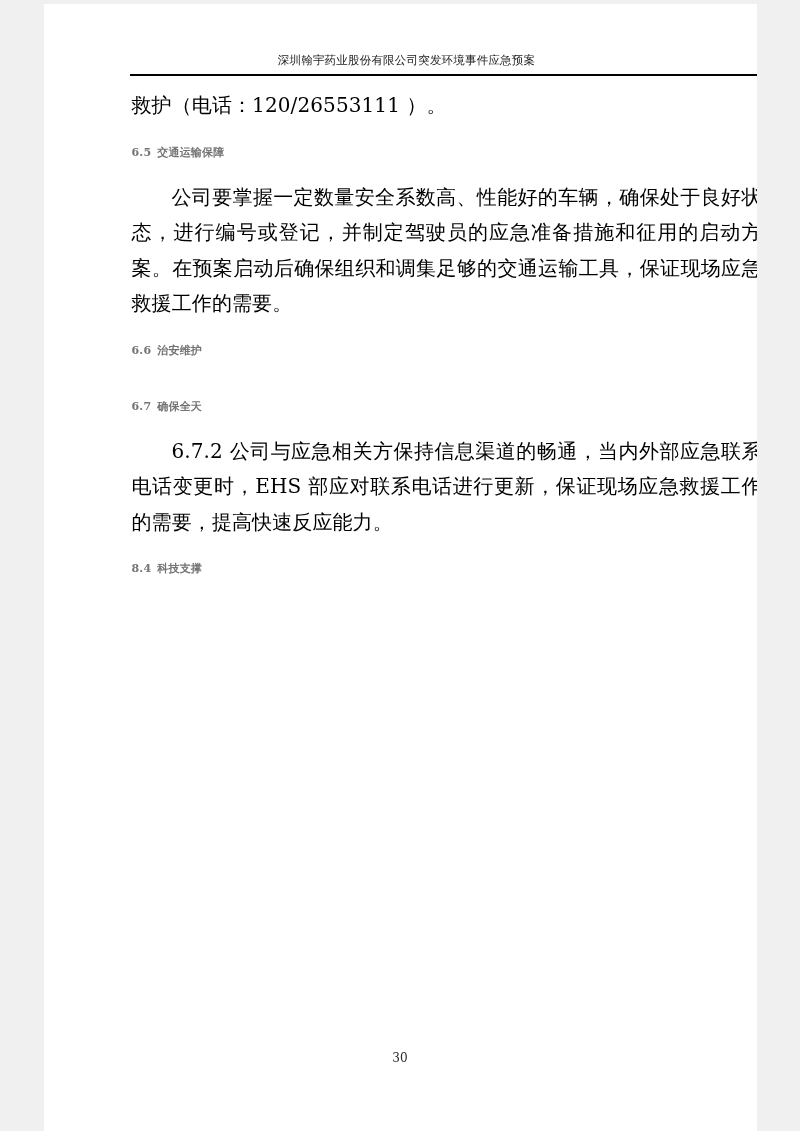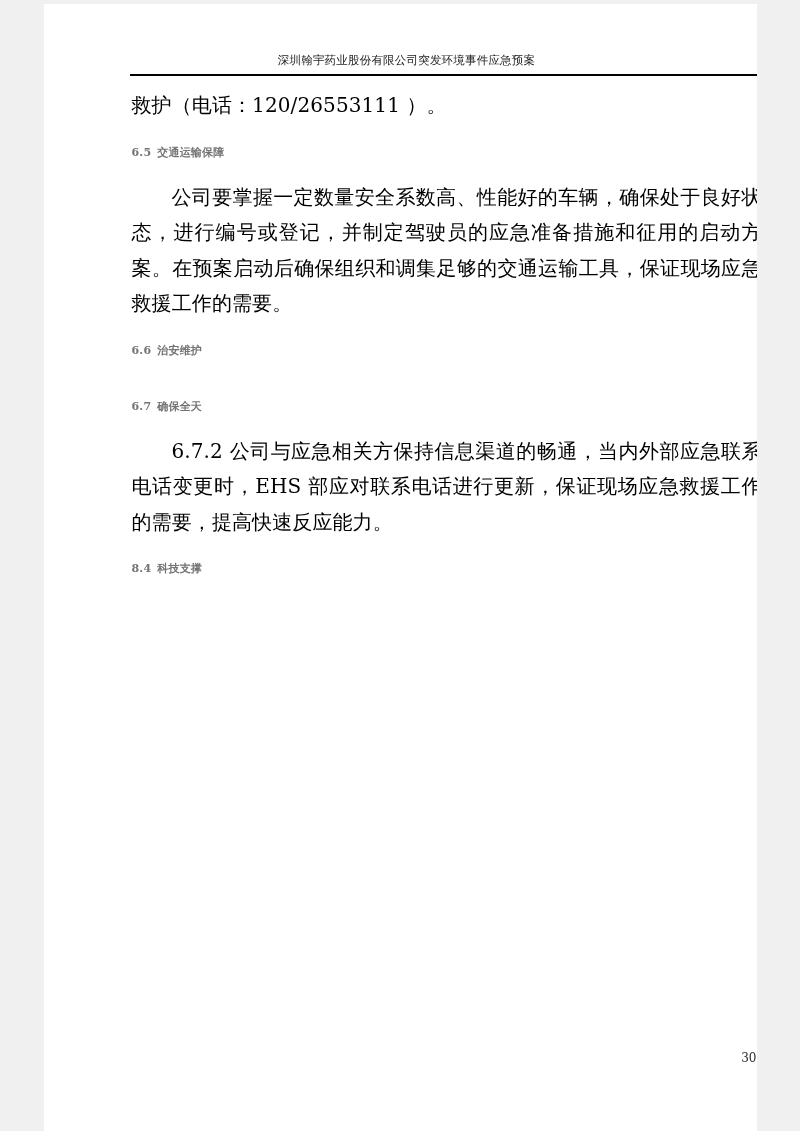--- a/index.html
+++ b/index.html
@@ -83,21 +83,21 @@
   }
   .gap-h-top  { height: 12px; }
   .gap-h-bot  { height: 10px; }
 
   
   .page-footer {
     position: absolute;
     left: 0;
     right: 0;
     top: 1043px;
-    text-align: right;
+    text-align: center;
   }
   .page-footer .folio {
     font-family: "DejaVu Serif", "Liberation Serif", serif;
     font-size: 12px;
     color: #2a2a2a;
   }
 </style>
 </head>
 <body>
 

